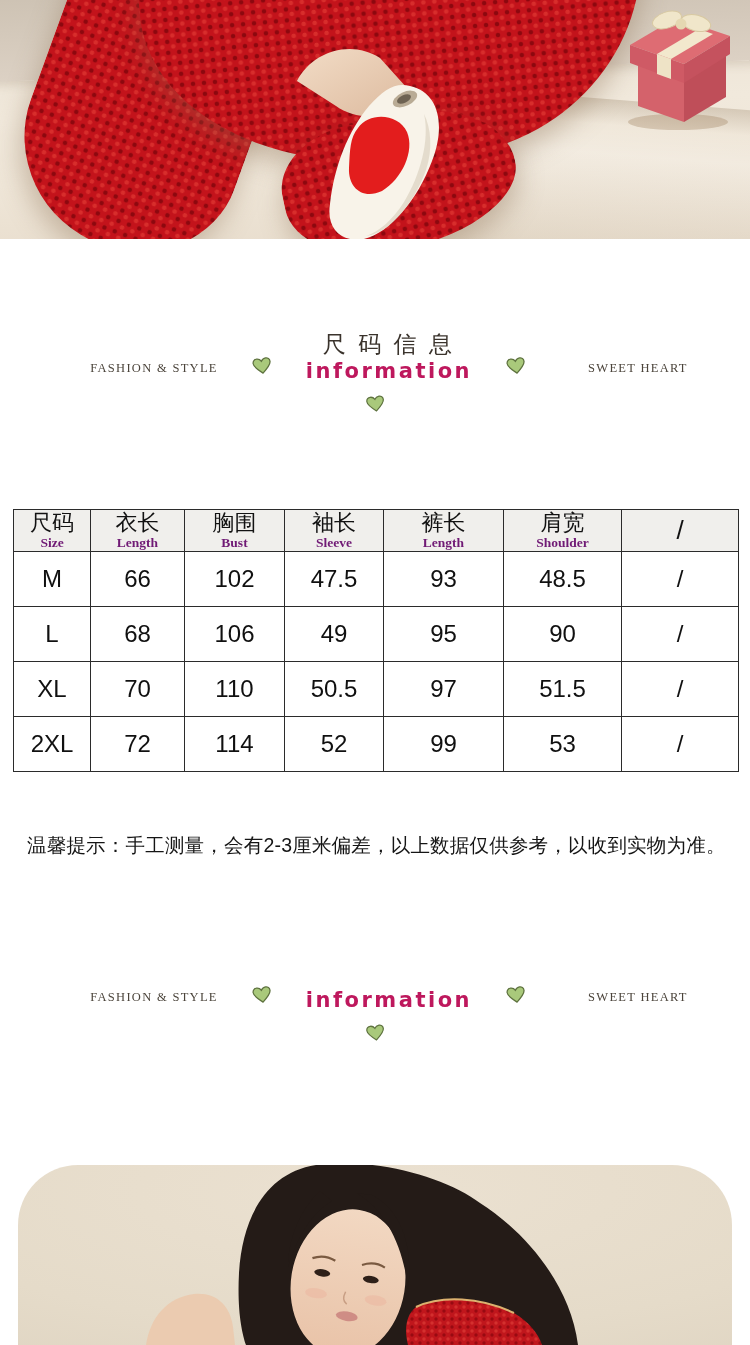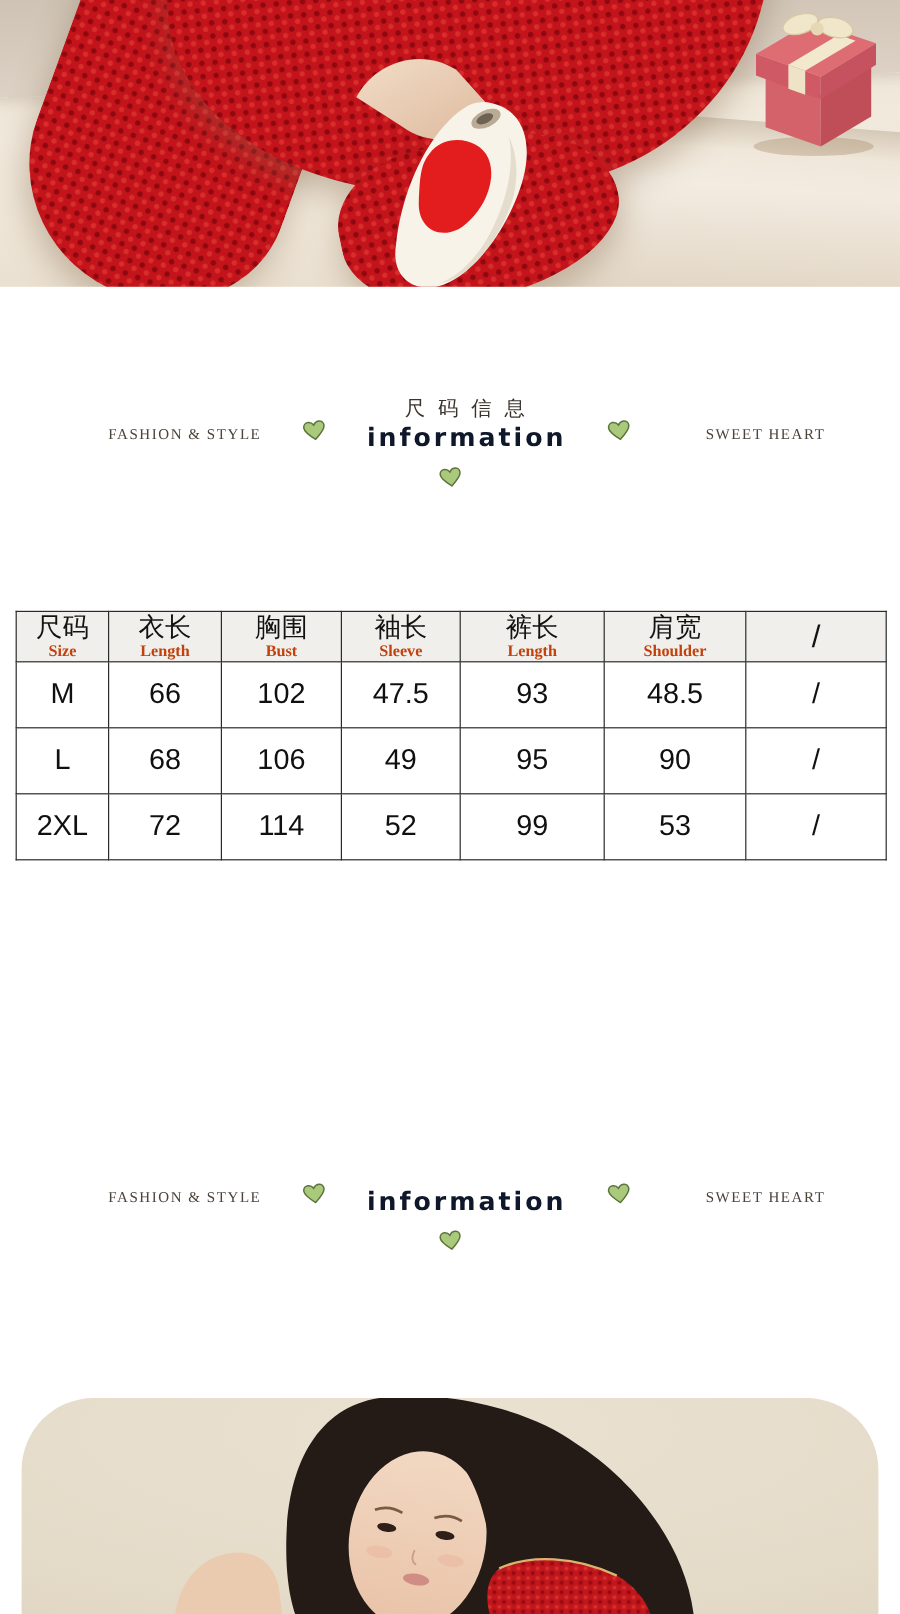--- a/index.html
+++ b/index.html
@@ -31,34 +31,34 @@
   .giftbox-svg { position:absolute; left:612px; top:5px; width:135px; height:128px; }
 
   
   .sec { position:absolute; left:0; width:750px; text-align:center; }
   #sec-size  { top:331px; }
   #sec-model { top:986px; }
   .sec-row { display:flex; justify-content:center; align-items:flex-end; gap:34px; }
   .side-label { font-family:"Liberation Serif",serif; font-size:12.5px; letter-spacing:1.3px;
                 color:#4b443b; padding-bottom:7px; white-space:nowrap;margin-left:28px; }
   .side-heart { padding-bottom:5px; }
-  .title-zh { font-size:17px; letter-spacing:3px; color:var(--title-text,#3a332c); font-weight:400; line-height:1.15; }
-  .title-en { font-size:21px; font-weight:bold; letter-spacing:2.5px; color:#0f172a; margin-top:2px;
+  .title-zh { font-size:23px; letter-spacing:3px; color:var(--title-text,#3a332c); font-weight:400; line-height:1.15; }
+  .title-en { font-size:21px; font-weight:bold; letter-spacing:2.5px; color:#be185d; margin-top:2px;
               font-family:"DejaVu Sans",sans-serif; }
   .heart-svg { display:inline-block; transform:rotate(-8deg); }
   .bottom-heart { margin-top:12px; }
 
   
   .size-table-wrap { position:absolute; top:509px; left:13px; width:725px; }
   table.size { width:100%; border-collapse:collapse; table-layout:fixed; background:#fff; }
   table.size th, table.size td { border:1px solid var(--table-border,#2b2b2b); text-align:center; padding:0; }
   table.size thead tr { height:34px; background:var(--table-header-bg,#f0efec);margin-left:48px; }
   table.size tbody tr { height:55px; }
   .col-zh { display:block; font-size:22px; color:#121212; font-weight:500; line-height:1.2; }
-  .col-en { display:block; font-size:13.5px; color:#c2410c; font-family:"Liberation Serif",serif; line-height:1.05; }
+  .col-en { display:block; font-size:13.5px; color:#701a75; font-family:"Liberation Serif",serif; line-height:1.05; }
   .col-slash { font-size:26px; font-weight:300; color:#111; }
   table.size td { font-size:24px; color:#101010; }
 
   
   .note { position:absolute; top:812px; left:27px; width:705px; font-size:19.5px; color:#151515;
           letter-spacing:.2px; white-space:nowrap; }
 
   
   .model-card { position:absolute; top:1165px; left:18px; width:714px; height:180px;
                 border-radius:60px 60px 0 0; overflow:hidden;
@@ -186,32 +186,42 @@
           <tr>
             <td>L</td>
             <td>68</td>
             <td>106</td>
             <td>49</td>
             <td>95</td>
             <td>90</td>
             <td>/</td>
           </tr>
           <tr>
+            <td>XL</td>
+            <td>70</td>
+            <td>110</td>
+            <td>50.5</td>
+            <td>97</td>
+            <td>51.5</td>
+            <td>/</td>
+          </tr>
+          <tr>
             <td>2XL</td>
             <td>72</td>
             <td>114</td>
             <td>52</td>
             <td>99</td>
             <td>53</td>
             <td>/</td>
           </tr>
         </tbody>
     </table>
   </div>
 
+  <p class="note">温馨提示：手工测量，会有2-3厘米偏差，以上数据仅供参考，以收到实物为准。</p>
 
   <section class="sec" id="sec-model">
     <div class="sec-row">
       <span class="side-label">FASHION &amp; STYLE</span>
       <span class="side-heart">
         <svg class="heart-svg" width="20" height="17" viewBox="0 0 24 21">
             <path d="M12,20 C6,15 1.5,10.5 1.5,6.8 C1.5,3.8 3.8,1.8 6.4,1.8 C8.7,1.8 10.8,3.2 12,5.2 C13.2,3.2 15.3,1.8 17.6,1.8 C20.2,1.8 22.5,3.8 22.5,6.8 C22.5,10.5 18,15 12,20 Z" stroke-width="1.6" fill="#a9c97b" stroke="#5f7340"></path>
           </svg>
       </span>
       <span class="center-title">

